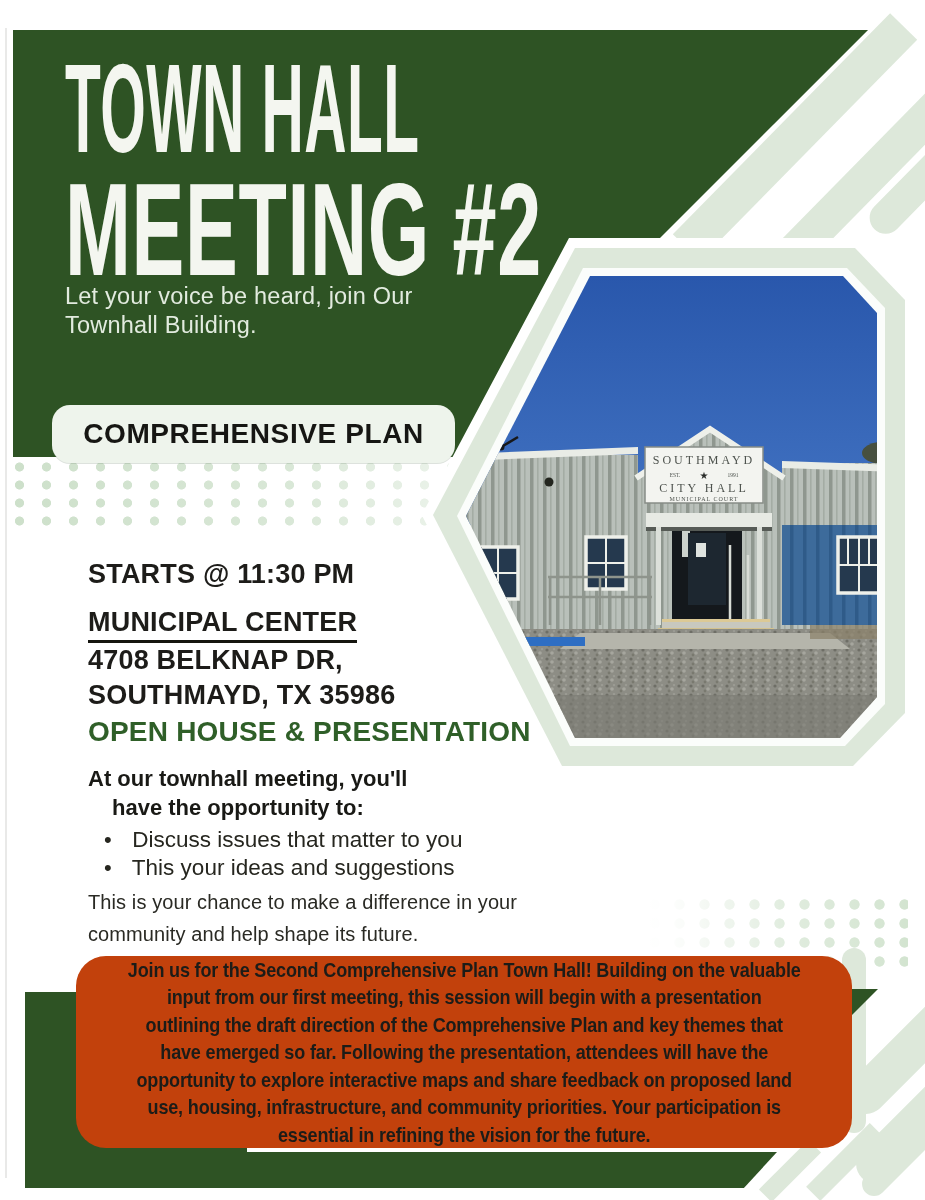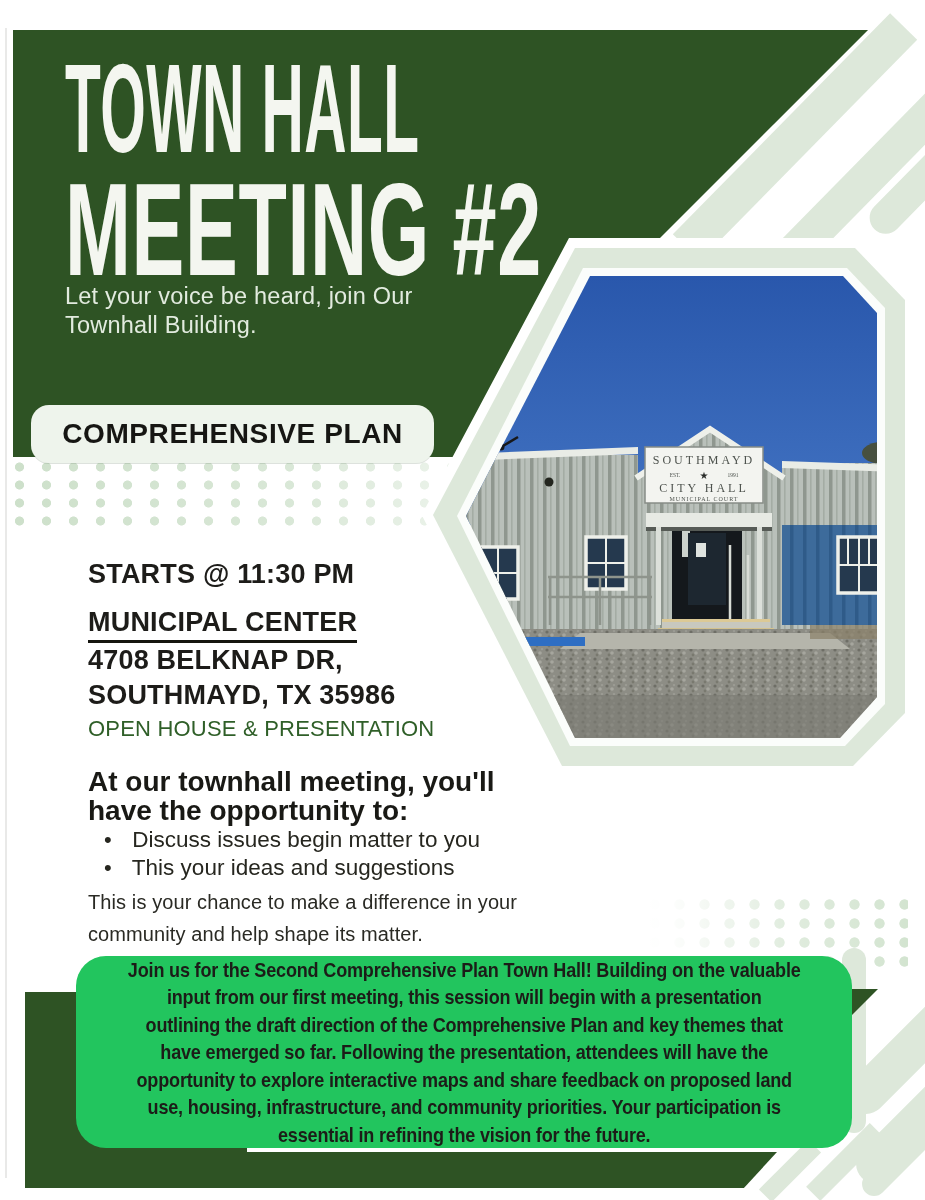--- a/index.html
+++ b/index.html
@@ -31,48 +31,48 @@
   .dots{position:absolute;z-index:1;background-image:radial-gradient(circle,#cde0ca 4.2px, rgba(255,255,255,0) 4.9px);}
   .dots-left{left:6px;top:458px;width:724px;height:72px;background-size:27px 18px;}
   .dots-left-fade{position:absolute;left:6px;top:458px;width:724px;height:72px;z-index:1;
     background:linear-gradient(90deg, rgba(255,255,255,0) 0%, rgba(255,255,255,.25) 40%, rgba(255,255,255,.95) 82%, #fff 100%);}
   .dots-right{left:642px;top:895px;width:266px;height:74px;background-size:25px 19px;background-image:radial-gradient(circle,#d3e4d0 4.8px, rgba(255,255,255,0) 5.5px);}
   .dots-right-fade{position:absolute;left:642px;top:895px;width:266px;height:74px;z-index:1;
     background:linear-gradient(270deg, rgba(255,255,255,0) 0%, rgba(255,255,255,.3) 45%, rgba(255,255,255,.97) 90%, #fff 100%);}
 
   
   .plan-banner{
-    position:absolute;left:31px;top:405px;width:403px;height:58px;border-radius:18px;
+    position:absolute;left:52px;top:405px;width:403px;height:58px;border-radius:18px;
     background:#eef4ec;z-index:5;display:flex;align-items:center;justify-content:center;
     box-shadow:0 1px 0 rgba(120,140,120,.25);
   }
   .plan-banner span{font-size:28px;font-weight:bold;color:#161613;letter-spacing:.6px;}
 
   
   .txt{position:absolute;left:88px;white-space:nowrap;color:#1d1c19;z-index:5;}
   .b27{font-size:27px;font-weight:bold;letter-spacing:.2px;}
   .date{top:527px;} .time{top:559px;}
   .venue{top:607px;border-bottom:3.5px solid #15150f;padding-bottom:2px;}
   .addr1{top:645px;} .addr2{top:680px;}
-  .format{top:716px;font-size:22px;font-weight:normal;color:#2f5f28;letter-spacing:.2px;}
-  .intro{font-size:28px;font-weight:bold;color:#191915;}
-  .intro1{top:766px;} .intro2{top:795px;}
+  .format{top:716px;font-size:28px;font-weight:bold;color:#2f5f28;letter-spacing:.2px;}
+  .intro{font-size:22px;font-weight:bold;color:#191915;}
+  .intro1{top:766px;} .intro2{top:795px;margin-left:24px;}
   .bullet-row{position:absolute;left:104px;font-size:22.5px;color:#26261f;z-index:5;white-space:nowrap;}
   .bullet-row .dot{display:inline-block;width:22px;font-size:22px;}
   .br1{top:827px;} .br2{top:855px;}
   .closing{font-size:20px;color:#2a2a24;letter-spacing:.1px;}
   .close1{top:891px;} .close2{top:923px;}
 
   
   .left-green-band{position:absolute;left:25px;top:992px;width:222px;height:196px;background:#2e5324;z-index:1;}
   .bottom-green-band{position:absolute;left:25px;top:1152px;width:752px;height:36px;background:#2e5324;z-index:1;
     clip-path:polygon(0 0,100% 0,95.6% 100%,0 100%);}
   .footer-box{
     position:absolute;left:76px;top:956px;width:776px;height:192px;border-radius:30px;
-    background:#22c55e;z-index:3;display:flex;flex-direction:column;justify-content:center;align-items:center;
+    background:#c2410c;z-index:3;display:flex;flex-direction:column;justify-content:center;align-items:center;
   }
   .footer-lines{transform:scaleX(.88);transform-origin:50% 50%;}
   .footer-lines div{font-size:20.5px;line-height:27.5px;font-weight:bold;color:#1c1c18;text-align:center;white-space:nowrap;letter-spacing:-.2px;}
 
   
   .vbar{position:absolute;left:842px;top:948px;width:24px;height:185px;border-radius:12px;background:#dde8da;z-index:1;}
   .tri{position:absolute;left:851px;top:989px;width:27px;height:27px;background:#2e5324;z-index:2;
     clip-path:polygon(0 0,100% 0,0 100%);}
   .chevA{left:830px;top:1035px;width:150px;height:40px;border-radius:20px;transform:rotate(-45deg);}
   .chevB{left:840px;top:1105px;width:150px;height:40px;border-radius:20px;transform:rotate(-45deg);}
@@ -217,28 +217,28 @@
   <div class="txt b27 time">STARTS @ 11:30 PM</div>
   <div class="txt b27 venue">MUNICIPAL CENTER</div>
   <div class="txt b27 addr1">4708 BELKNAP DR,</div>
   <div class="txt b27 addr2">SOUTHMAYD, TX 35986</div>
   <div class="txt format">OPEN HOUSE &amp; PRESENTATION</div>
 
   <div class="txt intro intro1">At our townhall meeting, you'll</div>
   <div class="txt intro intro2">have the opportunity to:</div>
   <div class="bullet-row br1">
     <span class="dot">•</span>
-    <span>Discuss issues begin matter to you</span>
+    <span>Discuss issues that matter to you</span>
   </div>
   <div class="bullet-row br2">
     <span class="dot">•</span>
     <span>This your ideas and suggestions</span>
   </div>
   <div class="txt closing close1">This is your chance to make a difference in your</div>
-  <div class="txt closing close2">community and help shape its matter.</div>
+  <div class="txt closing close2">community and help shape its future.</div>
 
   <div class="left-green-band"></div>
   <div class="bottom-green-band"></div>
 
   <div class="footer-box">
     <div class="footer-lines">
       <div>Join us for the Second Comprehensive Plan Town Hall! Building on the valuable</div>
       <div>input from our first meeting, this session will begin with a presentation</div>
       <div>outlining the draft direction of the Comprehensive Plan and key themes that</div>
       <div>have emerged so far. Following the presentation, attendees will have the</div>

